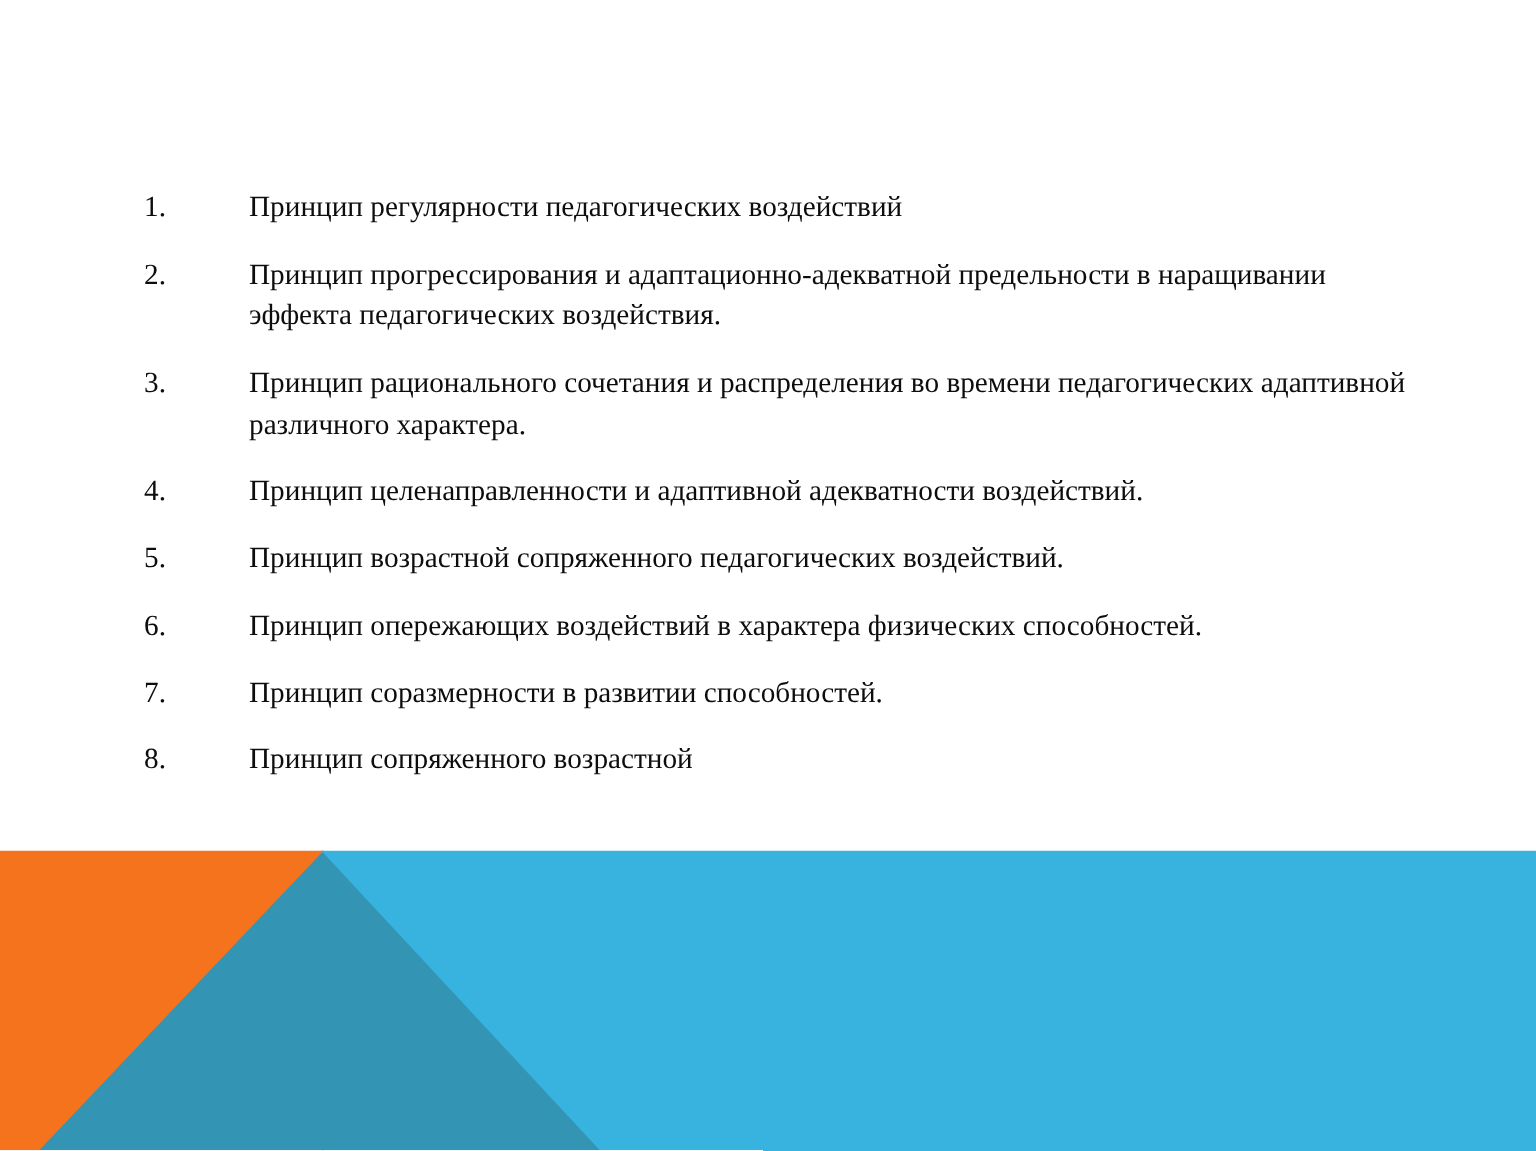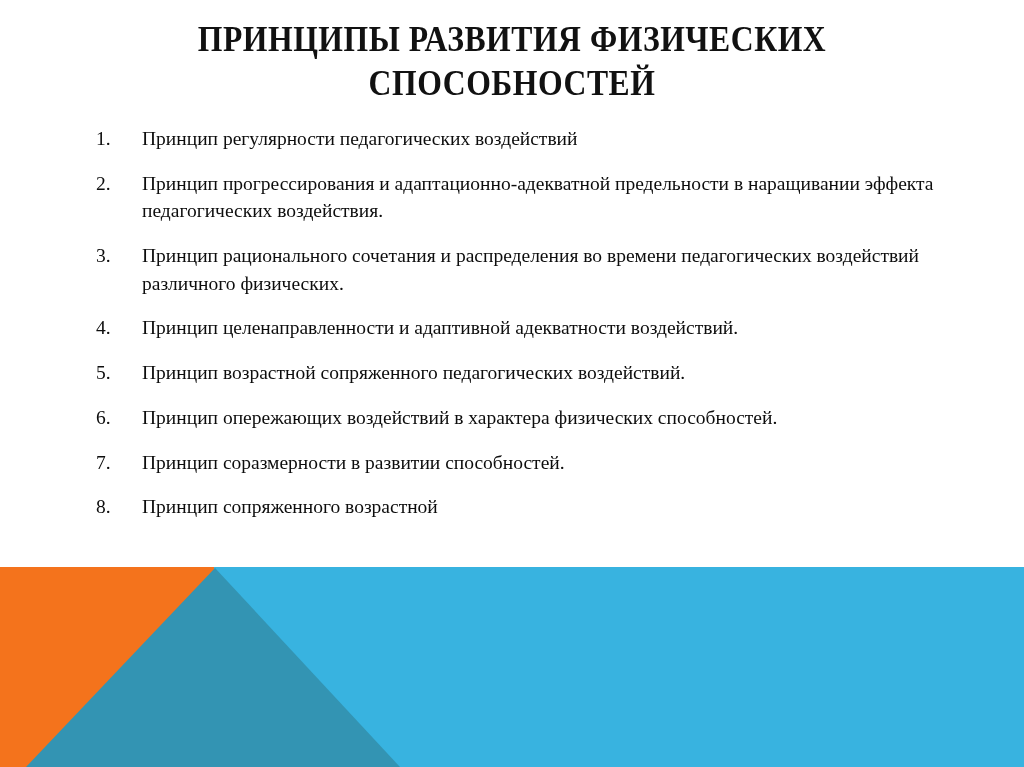--- a/index.html
+++ b/index.html
@@ -65,20 +65,21 @@
     left: 0;
     top: 0;
     width: 30px;
     text-align: left;
     font-size: 19.5px;
     line-height: 1.42;
     color: #0d0d0d;
   }
   .principle-text {
     display: block;
+    margin-left: 24px;
   }
 
   
   #bottom-decor {
     position: absolute;
     left: 0;
     top: 567px;
     width: 1024px;
     height: 200px;
     overflow: hidden;
@@ -103,40 +104,36 @@
     top: 0;
     width: 1024px;
     height: 200px;
   }
 </style>
 </head>
 <body>
 
 <div id="slide" style="background: rgb(255, 255, 255);">
 
-  <div id="title-block">
-    <h1 id="slide-title">ПРИНЦИПЫ РАЗВИТИЯ ФИЗИЧЕСКИХ
-СПОСОБНОСТЕЙ</h1>
-  </div>
 
   <ol id="principles-list">
 
     <li class="principle-item">
       <span class="principle-num">1.</span>
       <span class="principle-text">Принцип регулярности педагогических воздействий</span>
     </li>
 
     <li class="principle-item">
       <span class="principle-num">2.</span>
       <span class="principle-text">Принцип прогрессирования и адаптационно-адекватной предельности в наращивании эффекта педагогических воздействия.</span>
     </li>
 
     <li class="principle-item">
       <span class="principle-num">3.</span>
-      <span class="principle-text">Принцип рационального сочетания и распределения во времени педагогических воздействий различного физических.</span>
+      <span class="principle-text">Принцип рационального сочетания и распределения во времени педагогических адаптивной различного характера.</span>
     </li>
 
     <li class="principle-item">
       <span class="principle-num">4.</span>
       <span class="principle-text">Принцип целенаправленности и адаптивной адекватности воздействий.</span>
     </li>
 
     <li class="principle-item">
       <span class="principle-num">5.</span>
       <span class="principle-text">Принцип возрастной сопряженного педагогических воздействий.</span>

